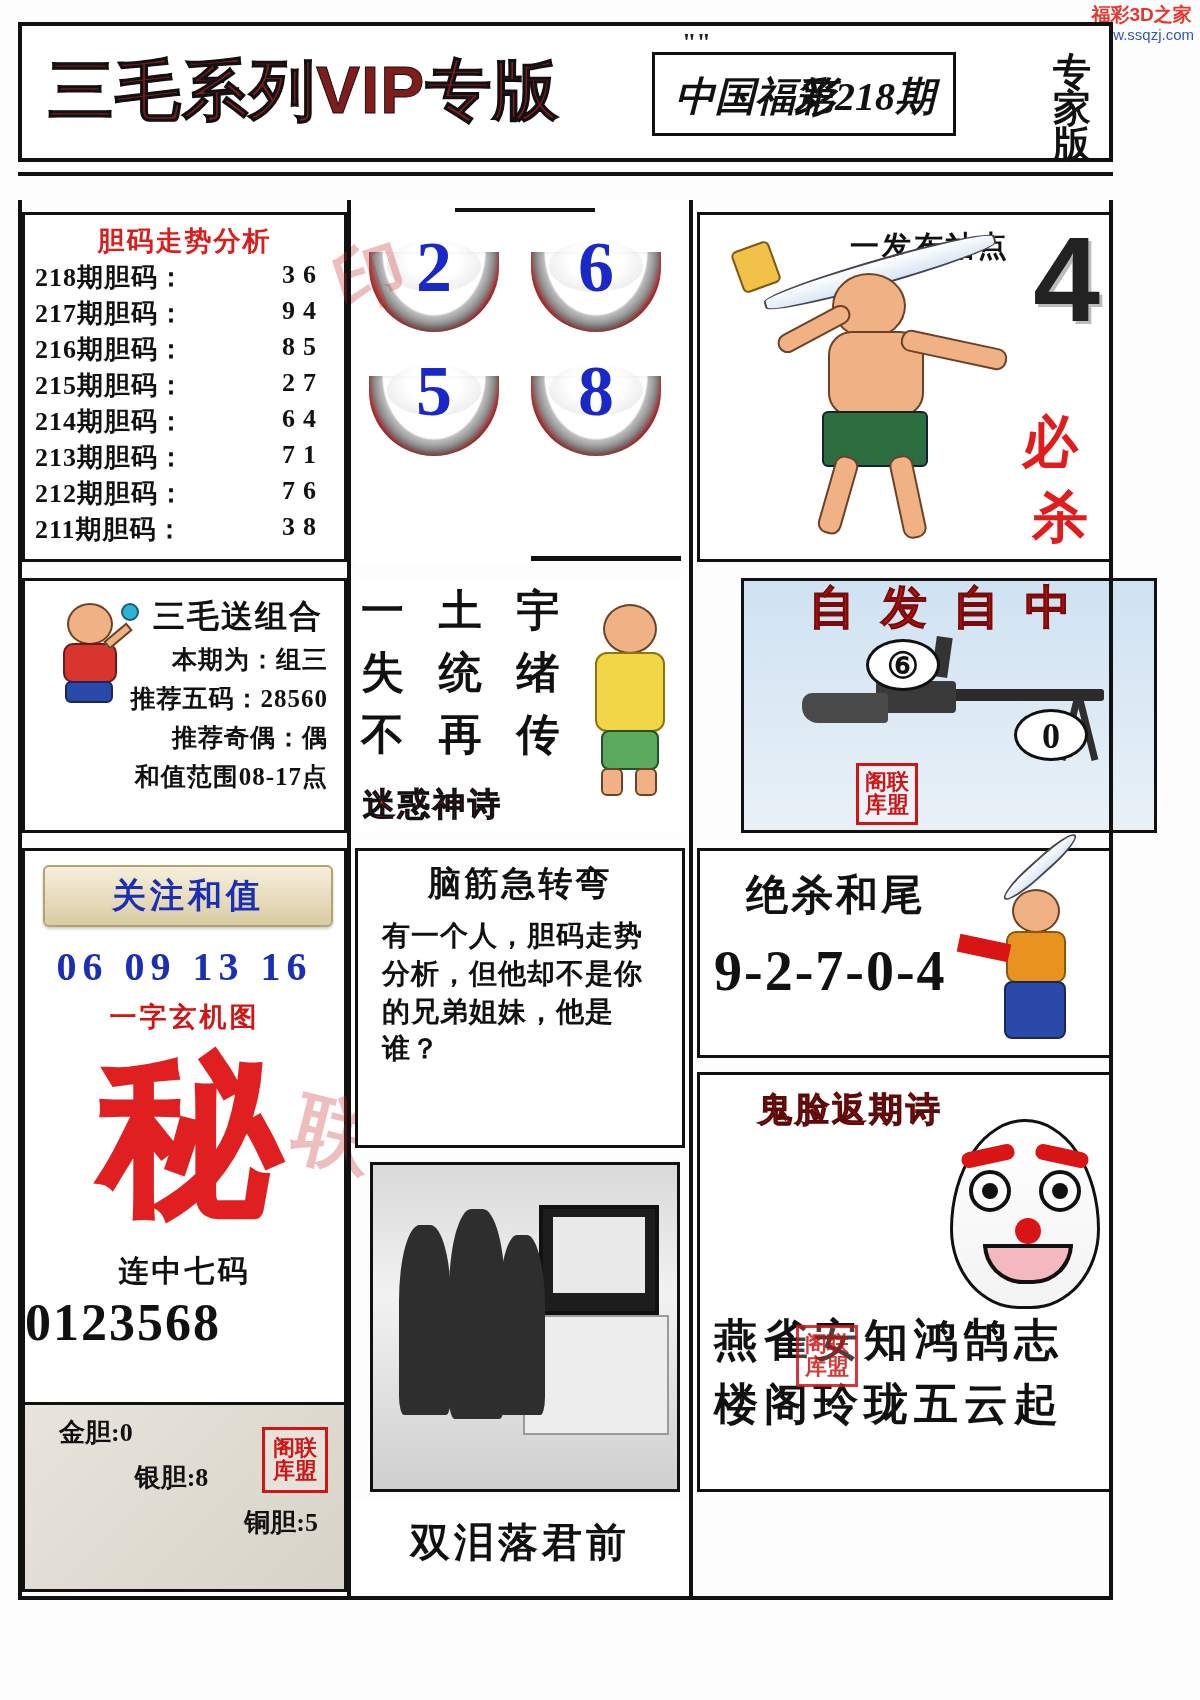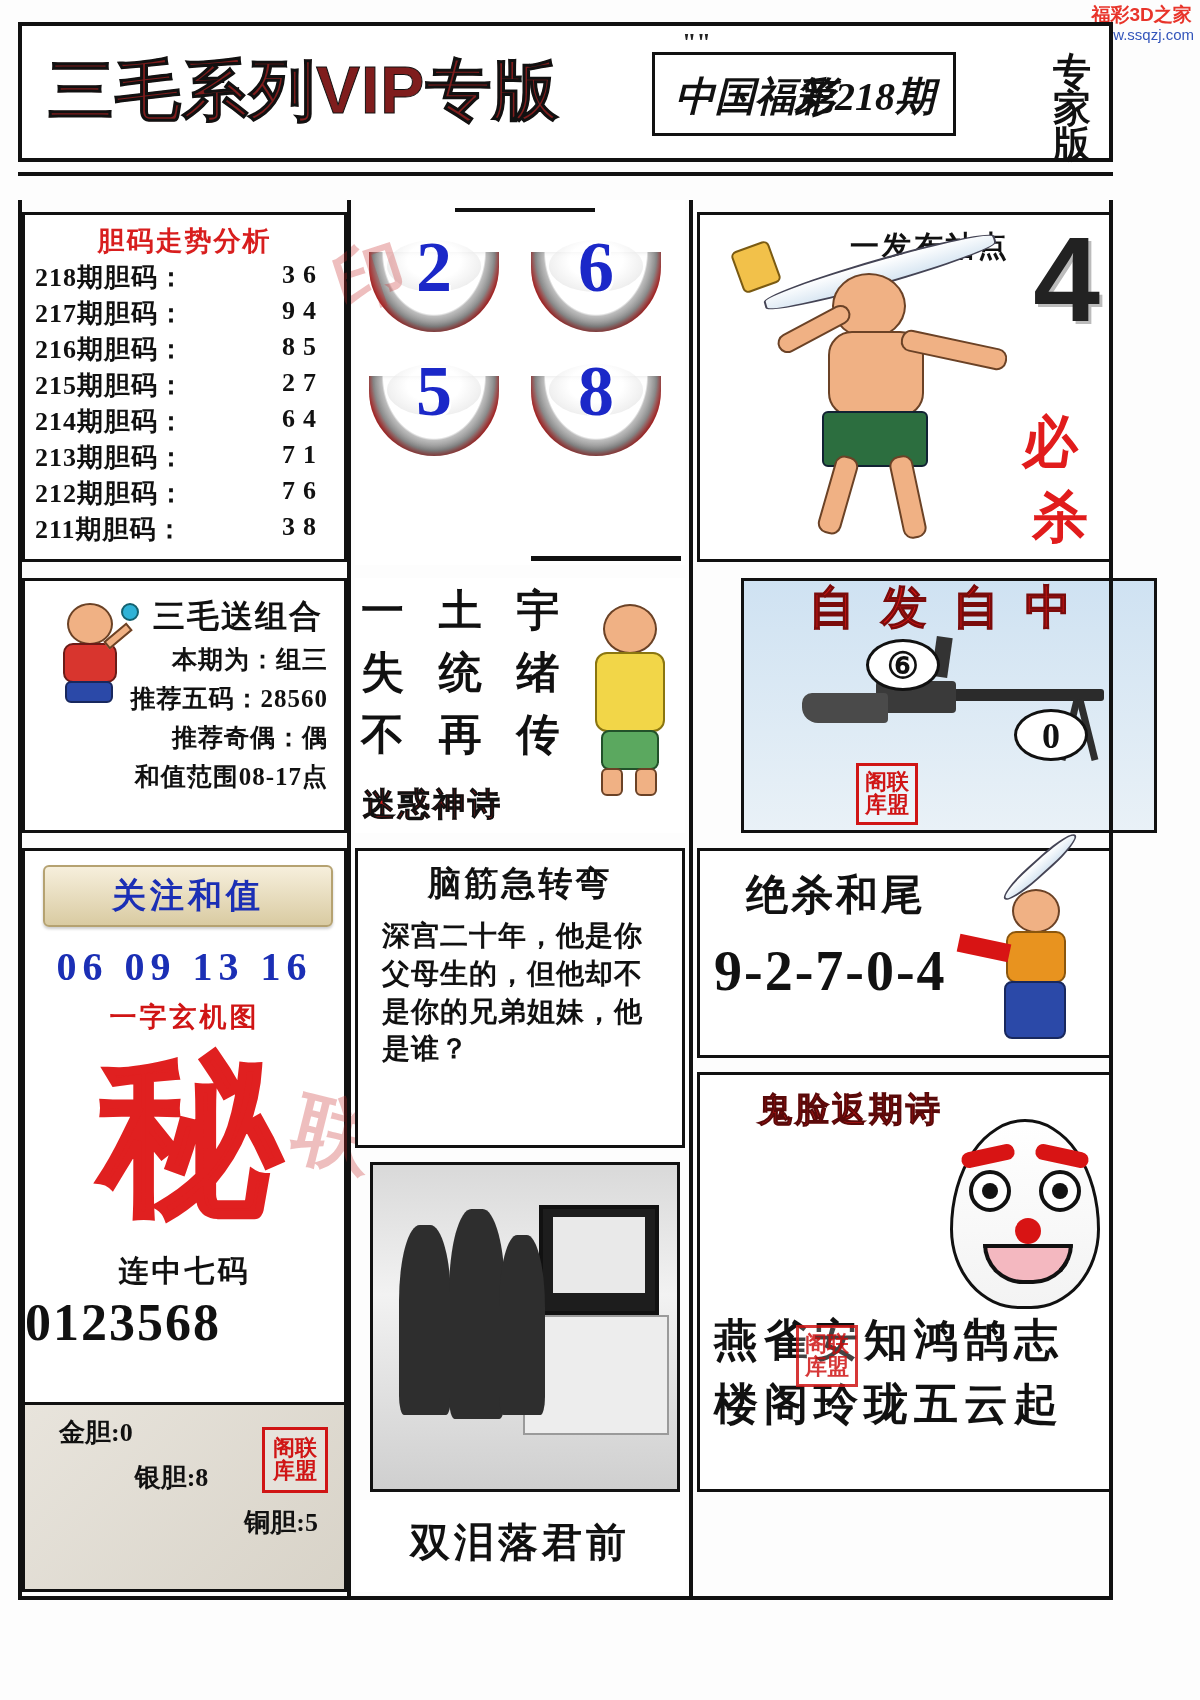--- a/index.html
+++ b/index.html
@@ -441,21 +441,21 @@
 
   <div class="panel" id="p-dan">
     <div class="r r1">金胆:0</div>
     <div class="r r2">银胆:8</div>
     <div class="r r3">铜胆:5</div>
     <div class="seal-sq" style="right:16px; top:22px; width:66px; height:66px; font-size:22px; padding-top:6px;">阁联库盟</div>
   </div>
 
   <div class="panel" id="p-riddle">
     <div class="ttl">脑筋急转弯</div>
-    <div class="bd">深宫二十年，他是你父母生的，但他却不是你的兄弟姐妹，他是谁？</div>
+    <div class="bd">有一个人，胆码走势分析，但他却不是你的兄弟姐妹，他是谁？</div>
   </div>
 
   <div class="panel" id="p-juesha">
     <div class="ttl">绝杀和尾</div>
     <div class="nums">9-2-7-0-4</div>
     <div style="position:absolute; right:18px; top:14px; width:110px; height:180px;">
       <div class="c-sword" style="left:10px; top:-6px; width:96px; height:16px; transform:rotate(-42deg);"></div>
       <div style="position:absolute; left:30px; top:24px; width:48px; height:44px; background:#f0b184; border:2px solid #6b4226; border-radius:50%;"></div>
       <div style="position:absolute; left:24px; top:66px; width:60px; height:52px; background:#e8931f; border:2px solid #8a560d; border-radius:10px;"></div>
       <div style="position:absolute; left:22px; top:116px; width:62px; height:58px; background:#2b49a8; border:2px solid #18285e; border-radius:8px;"></div>

